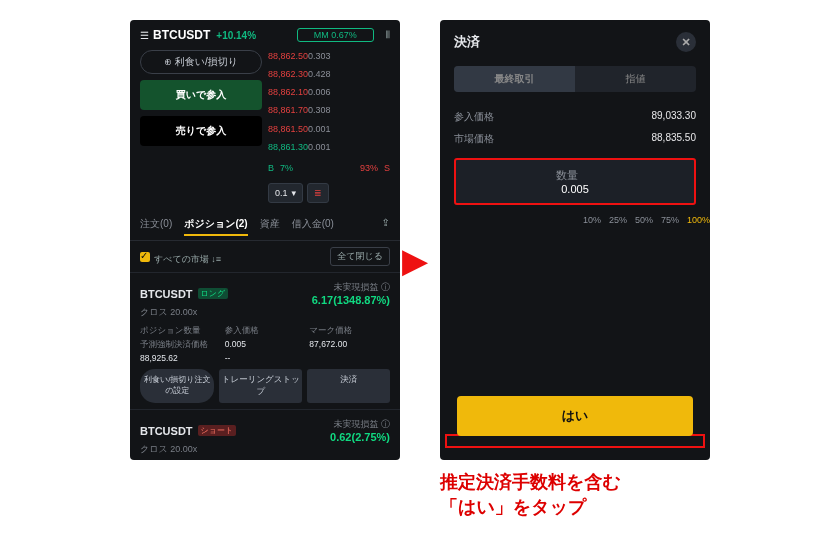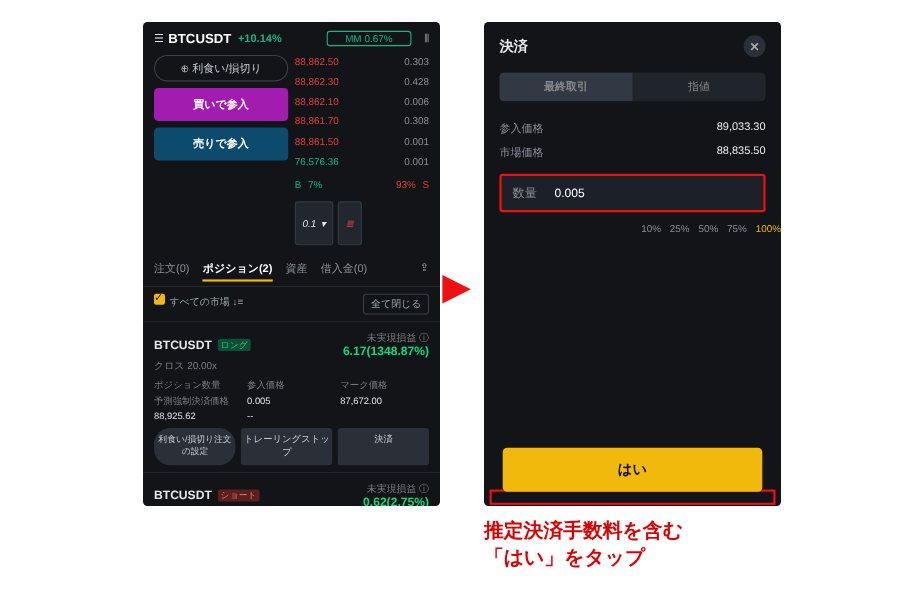--- a/index.html
+++ b/index.html
@@ -9,68 +9,68 @@
   .phone { width: 270px; height: 440px; background: #121417; color: #e5e7eb; border-radius: 4px; overflow: hidden; font-size: 10px; position: relative; }
   .caption { color: #d00; font-weight: 700; font-size: 18px; line-height: 1.4; margin-top: 10px; }
   
   .l-head { display:flex; align-items:center; gap:6px; padding: 8px 10px 4px; }
   .pair-name { font-weight:700; font-size:12px; color:#fff; }
   .pct-green { color: #10b981; font-weight:600; }
   .pct-pill { font-size:9px; padding:1px 16px; border:1px solid #10b981; color:#10b981; border-radius:3px; margin-left:auto; }
   .l-body { display:flex; gap:6px; padding: 4px 10px 8px; }
   .l-col { flex:1; display:flex; flex-direction:column; gap:6px; }
   .pill-btn { border:1px solid #3a3f48; border-radius:14px; padding:4px 8px; text-align:center; color:#c7ccd4; cursor:pointer; }
-  .buy-btn { background:#a21caf; color:#fff; font-weight:600; padding:8px 0; border-radius:4px; text-align:center; cursor:pointer; }
-  .sell-btn { background:#0c4a6e; color:#fff; font-weight:600; padding:8px 0; border-radius:4px; text-align:center; cursor:pointer; }
+  .buy-btn { background:#14532d; color:#fff; font-weight:600; padding:8px 0; border-radius:4px; text-align:center; cursor:pointer; }
+  .sell-btn { background:#000000; color:#fff; font-weight:600; padding:8px 0; border-radius:4px; text-align:center; cursor:pointer; }
   .ob { font-size:9px; line-height:1.35; }
-  .ob-row { display:flex; justify-content:space-between; }
+  .ob-row { display:flex; }
   .ob-p-ask { color:#e3403f; } .ob-p-bid { color:#10b981; }
   .ob-sz { color:#8b8f98; }
   .ob-foot { display:flex; gap:6px; font-size:9px; color:#9aa; margin-top:3px; align-items:center; }
   .ob-r { color:#e3403f; } .ob-g { color:#10b981; }
-  .sel { background:#22272e; border:1px solid #333a44; padding:13px 6px; border-radius:3px; display:flex; align-items:center; gap:4px;font-style:italic; }
+  .sel { background:#22272e; border:1px solid #333a44; padding:3px 6px; border-radius:3px; display:flex; align-items:center; gap:4px; }
   .tabs { display:flex; gap:12px; padding: 6px 10px 4px; border-bottom:1px solid #262a31; color:#8a8f98; }
   .tab-active { color:#fff; font-weight:700; border-bottom:2px solid #f0b90b; padding-bottom:3px; }
-  .sub-row { display:flex; justify-content: space-between; align-items:flex-start; padding:6px 10px; color:#9aa; font-size:9px; }
+  .sub-row { display:flex; justify-content: space-between; align-items:flex-end; padding:6px 10px; color:#9aa; font-size:9px; }
   .chk { width:10px; height:10px; background:#f0b90b; display:inline-block; border-radius:2px; margin-right:4px; position:relative; }
   .chk::after { content:'✓'; position:absolute; top:-2px; left:0; font-size:10px; color:#111; }
   .close-all { border:1px solid #3a3f48; padding:2px 6px; border-radius:3px; cursor:pointer; }
   .pos { padding:8px 10px 6px; border-top:1px solid #22262d; }
   .pos-h { display:flex; align-items:center; gap:5px; }
   .pos-name { font-weight:700; font-size:11px; }
   .pos-tag { font-size:8px; padding:0 3px; border-radius:2px; }
   .tag-long { background:#0f4d34; color:#10d981; }
   .tag-short { background:#5a1f20; color:#f76; }
   .pos-sub { color:#7a7f87; font-size:9px; }
   .pos-pnl { margin-left:auto; text-align:right; }
   .pnl-lbl { color:#7a7f87; font-size:9px; }
   .pnl-val { color:#10d981; font-weight:700; font-size:11px; }
   .pos-grid { display:grid; grid-template-columns: repeat(3,1fr); gap:2px 4px; margin-top:6px; font-size:8.5px; }
   .pg-h { color:#7a7f87; } .pg-v { color:#e2e5ea; }
   .pos-btns { display:flex; gap:5px; margin-top:6px; }
   .pb { flex:1; background:#2a2f38; color:#c9cfd8; padding:5px 0; text-align:center; border-radius:3px; font-size:8.5px; cursor:pointer; }
   .pb-sm { flex:0.9; font-size:8px;border-radius:15px; }
-  .hl-red { border:2.5px solid #e11; }
+  .hl-red { border:2.5px solid #e11;flex-direction:column; }
   
   .r-head { display:flex; align-items:center; padding:12px 14px 10px; font-size:13px; font-weight:600; }
   .close-x { margin-left:auto; width:20px; height:20px; border-radius:50%; background:#2a2f38; display:flex; align-items:center; justify-content:center; font-size:11px; color:#aaa; cursor:pointer; }
   .seg { display:flex; margin:4px 14px 14px; background:#20242b; border-radius:4px; overflow:hidden; font-size:10px; }
   .seg > div { flex:1; text-align:center; padding:6px 0; color:#888; cursor:pointer; }
   .seg-on { background:#323944; color:#fff; font-weight:600; }
   .kv { display:flex; justify-content:space-between; padding:4px 14px; font-size:10px; }
   .kv-k { color:#8a8f98; } .kv-v { color:#e8e8ea; }
   .qty-row { margin:8px 14px 6px; display:flex; align-items:center; background:#1c2027; border-radius:3px; padding:8px 10px; font-size:11px; }
   .qty-lbl { color:#8a8f98; margin-right: 16px; }
   .qty-val { color:#fff; }
   .pct-row { display:flex; gap:8px; padding: 4px 0 10px; justify-content:flex-end; font-size:9px; }
   .pct-row span { color:#8a8f98; cursor:pointer; }
   .pct-100 { color:#f0b90b !important; }
   .est { padding: 8px 14px; color:#8a8f98; font-size:9.5px; }
   .confirm { position:absolute; left:10px; right:10px; bottom:10px; background:#f0b90b; color:#111; font-weight:700; text-align:center; padding:11px 0; border-radius:4px; font-size:13px; cursor:pointer; }
-  .confirm-wrap { position:absolute; left:5px; right:5px; bottom:1px; padding:5px; }
+  .confirm-wrap { position:absolute; left:5px; right:5px; bottom:12px; padding:5px; }
 </style>
 </head>
 <body>
 
 <div class="stage">
 
   <div>
     <div class="phone">
       <div class="l-head">
         <span style="letter-spacing:-2px">☰</span>
@@ -100,21 +100,21 @@
             </div>
           <div class="ob-row">
               <span class="ob-p-ask">88,861.70</span>
               <span class="ob-sz">0.308</span>
             </div>
           <div class="ob-row">
               <span class="ob-p-ask">88,861.50</span>
               <span class="ob-sz">0.001</span>
             </div>
           <div class="ob-row">
-              <span class="ob-p-bid">76,576.36</span>
+              <span class="ob-p-bid">88,861.30</span>
               <span class="ob-sz">0.001</span>
             </div>
           <div class="ob-foot">
             <span class="ob-g">B</span>
               <span class="ob-g">7%</span>
             <span class="ob-r" style="margin-left:auto">93%</span>
               <span class="ob-r">S</span>
           </div>
           <div style="display:flex;gap:4px;margin-top:3px">
             <div class="sel">

